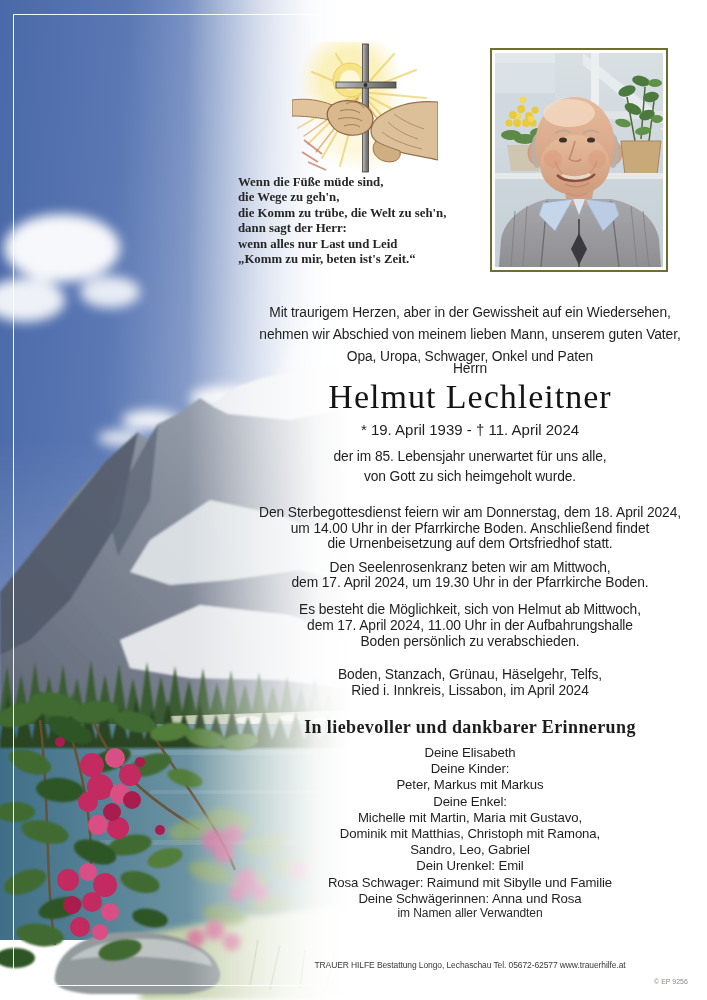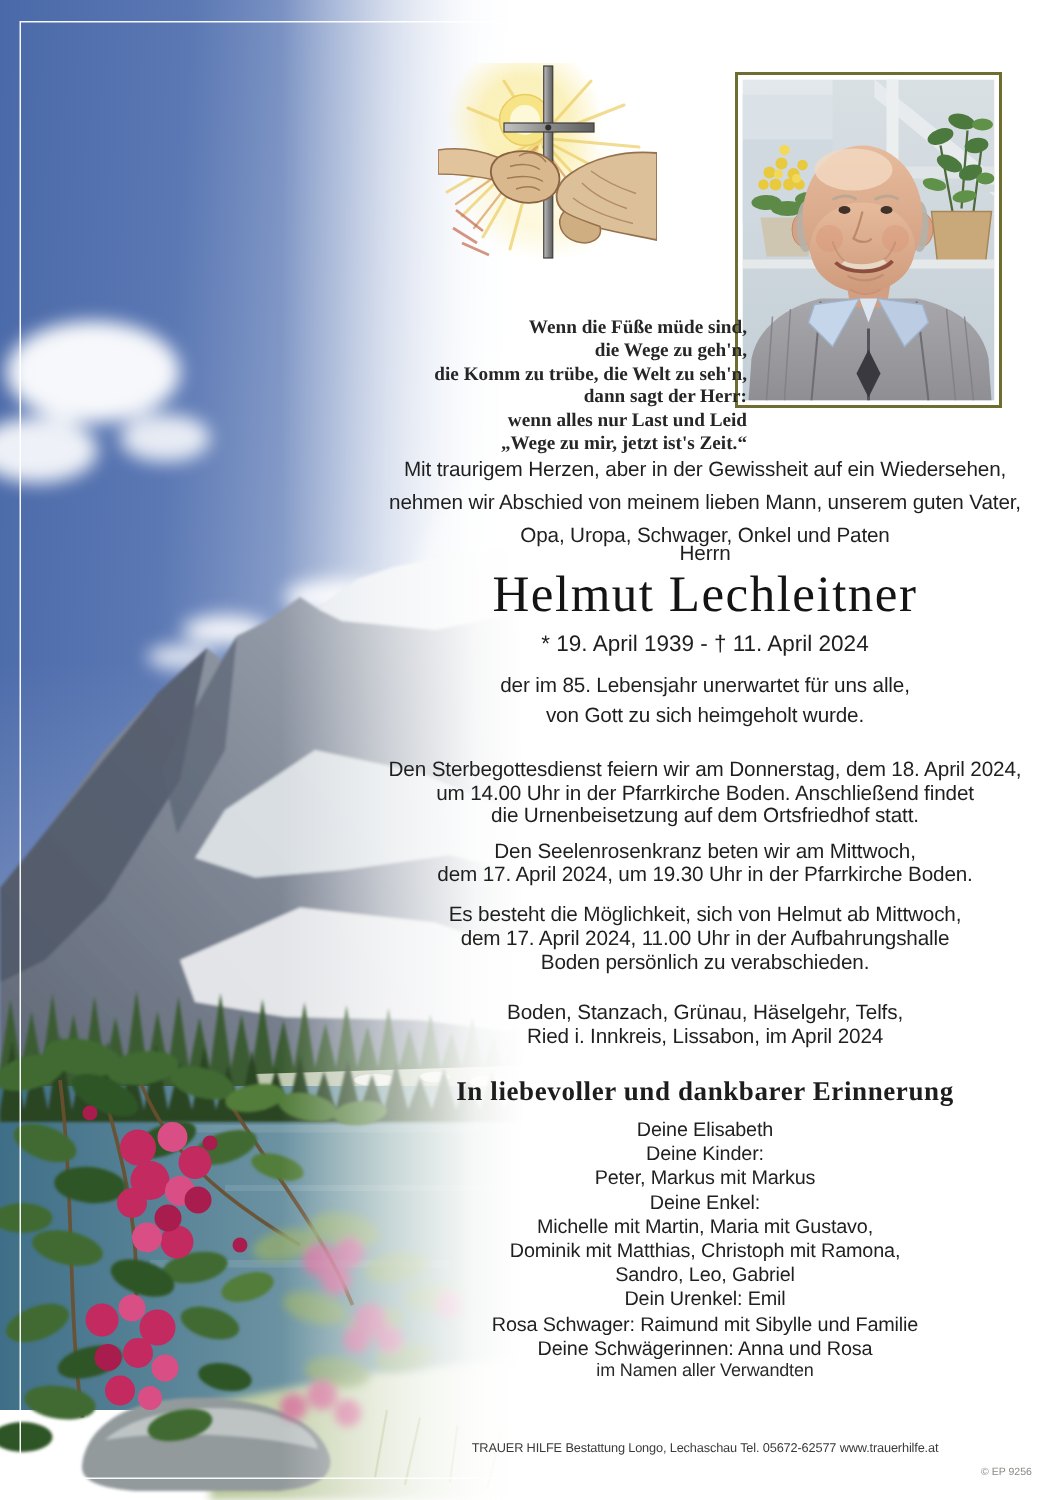--- a/index.html
+++ b/index.html
@@ -11,23 +11,23 @@
         rgba(255,255,255,.55) 72%,rgba(255,255,255,.92) 88%,#ffffff 97%);}
   .frame{position:absolute;left:13px;top:14px;right:13px;bottom:14px;z-index:2;
          border:1.5px solid rgba(255,255,255,.95);pointer-events:none;}
   .crossart{position:absolute;left:292px;top:42px;z-index:3;}
   .photo{position:absolute;left:490px;top:48px;width:168px;height:214px;z-index:3;
          border:2px solid #6e6e31;background:#ffffff;padding:3px;}
   .blk{position:absolute;left:227px;width:486px;text-align:center;z-index:4;
        font-size:13.8px;letter-spacing:-0.1px;line-height:19px;color:#1f1f1f;}
   .ln{white-space:nowrap;}
   .b{font-weight:normal;}
-  .poem{position:absolute;left:238px;top:175px;width:260px;text-align:right;z-index:4;
+  .poem{position:absolute;left:238px;top:175px;width:260px;text-align:left;z-index:4;
         font-family:"Liberation Serif",serif;font-weight:bold;font-size:12.8px;
-        line-height:15.4px;color:#262626;letter-spacing:0;margin-top:36px;}
+        line-height:15.4px;color:#262626;letter-spacing:0;}
   .intro{top:302px;line-height:22px;}
   .herrn{top:361px;line-height:16px;}
   .name{position:absolute;left:227px;top:377px;width:486px;text-align:center;z-index:4;
         font-family:"Liberation Serif",serif;font-size:34px;line-height:40px;
         letter-spacing:1px;color:#141414;}
   .dates{top:421px;font-size:15px;line-height:18px;letter-spacing:0;}
   .life{top:447px;line-height:20px;}
   .service{top:505px;line-height:15.5px;}
   .rosary{top:560px;line-height:15px;}
   .farewell{top:602px;line-height:16px;}
@@ -412,21 +412,21 @@
       </g>
     </svg>
   </div>
 
   <div class="poem">
       <div class="ln">Wenn die Füße müde sind,</div>
       <div class="ln">die Wege zu geh'n,</div>
       <div class="ln">die Komm zu trübe, die Welt zu seh'n,</div>
       <div class="ln">dann sagt der Herr:</div>
       <div class="ln">wenn alles nur Last und Leid</div>
-      <div class="ln">„Wege zu mir, jetzt ist's Zeit.“</div>
+      <div class="ln">„Komm zu mir, beten ist's Zeit.“</div>
     </div>
 
   <div class="blk intro">
       <div class="ln">Mit traurigem Herzen, aber in der Gewissheit auf ein Wiedersehen,</div>
       <div class="ln">nehmen wir Abschied von meinem lieben Mann, unserem guten Vater,</div>
       <div class="ln">Opa, Uropa, Schwager, Onkel und Paten</div>
     </div>
   <div class="blk herrn">Herrn</div>
   <div class="name">Helmut Lechleitner</div>
   <div class="blk dates">* 19. April 1939  -  † 11. April 2024</div>

